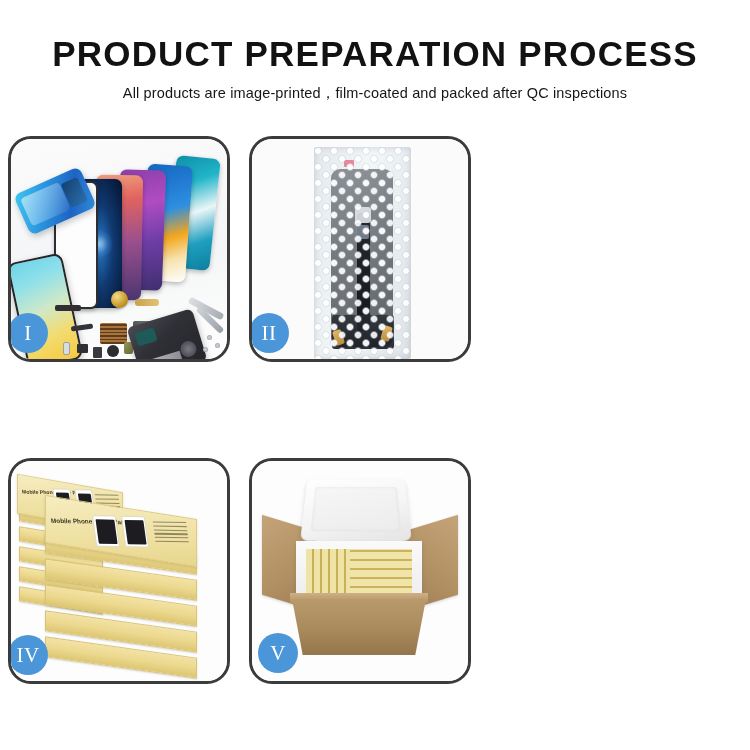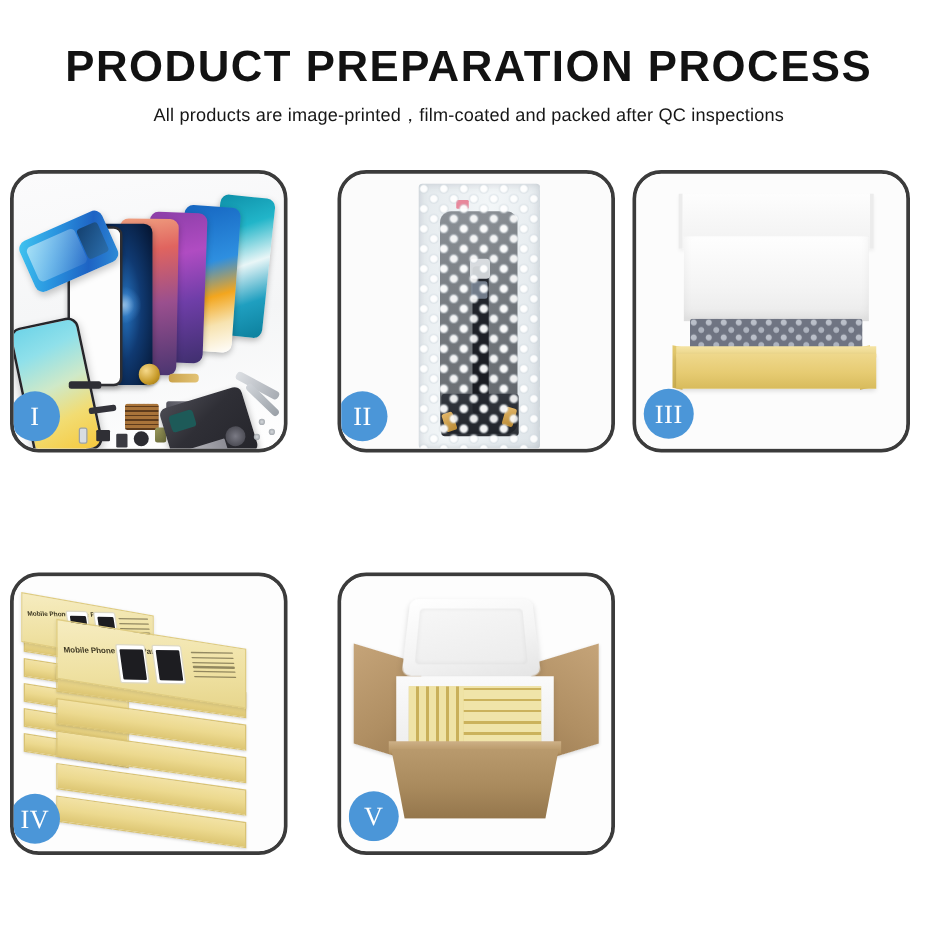--- a/index.html
+++ b/index.html
@@ -58,21 +58,21 @@
   .panel {
     position: absolute;
     width: 222px;
     height: 226px;
     border: 3px solid #3b3b3b;
     border-radius: 23px;
     background: #ffffff;
     overflow: hidden;
   }
   .p-c1 { left: 0px; }
-  .p-c2 { left: 262px; }
+  .p-c2 { left: 241px; }
   .p-c3 { left: 498px; }
   .p-r1 { top: 0px; }
   .p-r2 { top: 322px; }
 
   .photo {
     position: absolute;
     inset: 0;
     border-radius: 20px;
     overflow: hidden;
   }
@@ -502,33 +502,20 @@
           <div class="bottomblob"></div>
           <div class="goldtab" style="left:20px; bottom:14px; transform:rotate(-18deg);"></div>
           <div class="goldtab" style="right:20px; bottom:18px; transform:rotate(16deg);"></div>
           <div class="pinklabel"></div>
           <div class="bubbles"></div>
         </div>
       </div>
       <div class="badge">II</div>
     </div>
 
-    <div class="panel p-c3 p-r1">
-      <div class="photo">
-        <div class="p3bg"></div>
-        <div class="boxlid"></div>
-        <div class="foamblock"></div>
-        <div class="graybubble"></div>
-        <div class="kraftsideL"></div>
-        <div class="kraftsideR"></div>
-        <div class="kraftrim"></div>
-        <div class="kraftfront"></div>
-      </div>
-      <div class="badge inset">III</div>
-    </div>
 
     <div class="panel p-c1 p-r2">
       <div class="photo">
         <div class="p4bg"></div>
         <div class="stackwrap">
 
           <div class="ybox bl5"></div>
           <div class="ybox bl4"></div>
           <div class="ybox bl3"></div>
           <div class="ybox bl2"></div>

